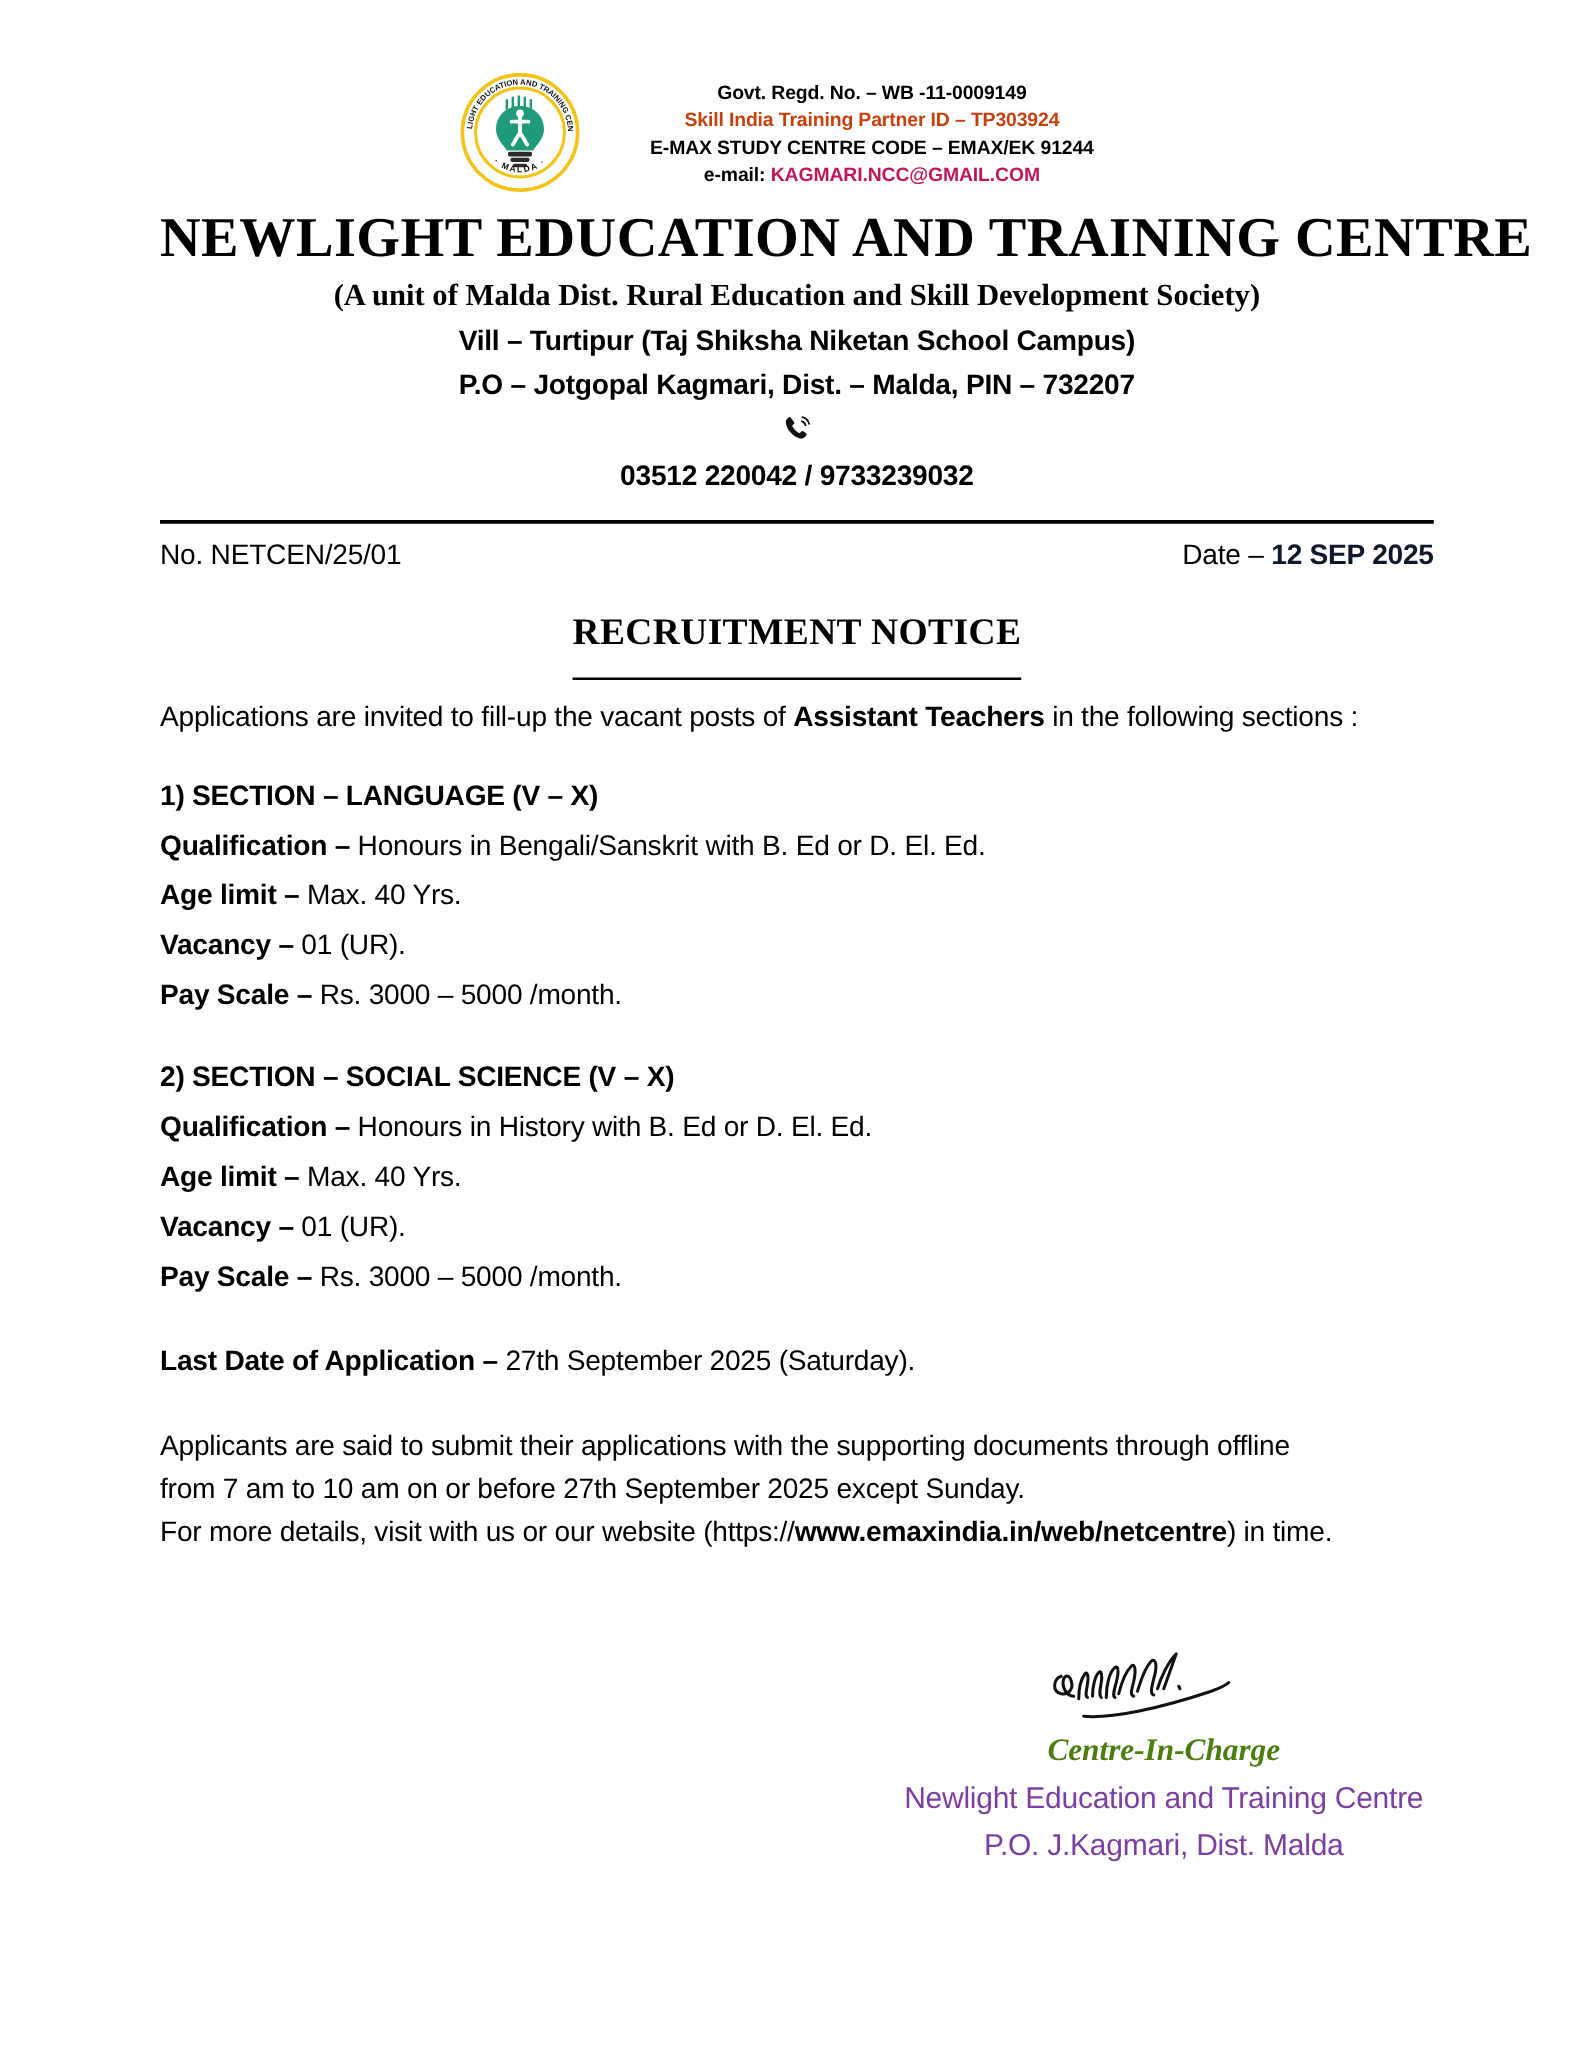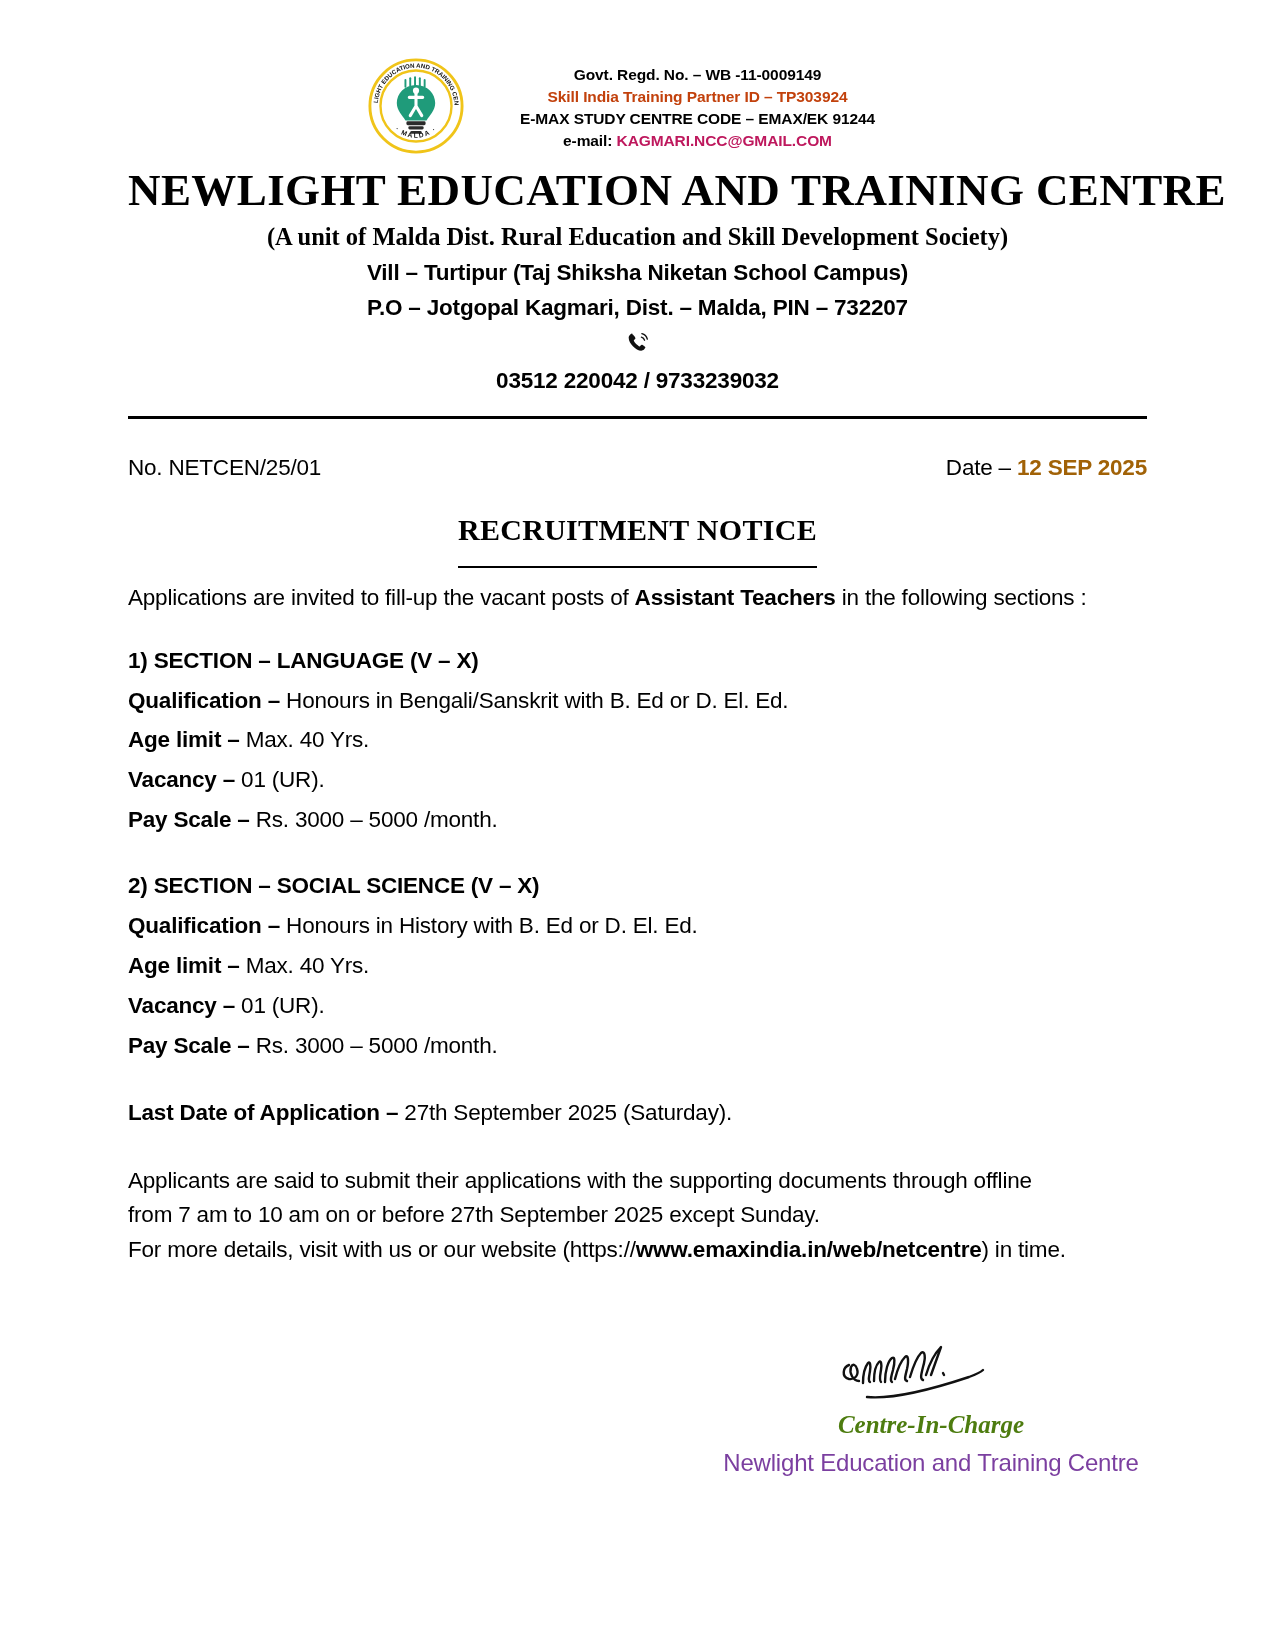--- a/index.html
+++ b/index.html
@@ -95,25 +95,25 @@
     border: none;
     border-top: 3px solid #000;
     margin: 22px 0 0 0;
   }
 
   
   .refrow {
     display: flex;
     justify-content: space-between;
     align-items: baseline;
-    margin-top: 36px;
-    font-size: 22.5px;
-    letter-spacing: -0.2px;
-  }
-  .date-val { color: #a16207; font-weight: bold; }
+    margin-top: 12px;
+    font-size: 22.5px;
+    letter-spacing: -0.2px;
+  }
+  .date-val { color: #0f172a; font-weight: bold; }
 
   
   .notice-title {
     text-align: center;
     font-family: "Liberation Serif", serif;
     font-weight: bold;
     font-size: 30px;
     margin-top: 32px;
     letter-spacing: 0.3px;
   }
@@ -296,15 +296,16 @@
         <path d="M54 55 C54 44 57 34 61 31 C64 29 64 35 62 43 C60 50 59 54 61 55"></path>
         <path d="M64 52 C66 44 70 34 74 30 C77 27 78 33 76 42 C74 50 73 53 76 54"></path>
         <path d="M79 50 C82 40 86 30 90 26 C94 23 95 30 92 40 C90 48 89 52 92 53"></path>
         <path d="M95 48 C98 38 104 26 110 20 L100 48"></path>
         <path d="M112 46 L113 48"></path>
         <path d="M36 70 C58 72 96 64 138 50 C146 47 150 45 152 43"></path>
       </g>
     </svg>
     <div class="sig-role">Centre-In-Charge</div>
     <div class="sig-org">Newlight Education and Training Centre</div>
+    <div class="sig-addr">P.O. J.Kagmari, Dist. Malda</div>
   </div>
 
 </div>
 
 </body></html>

